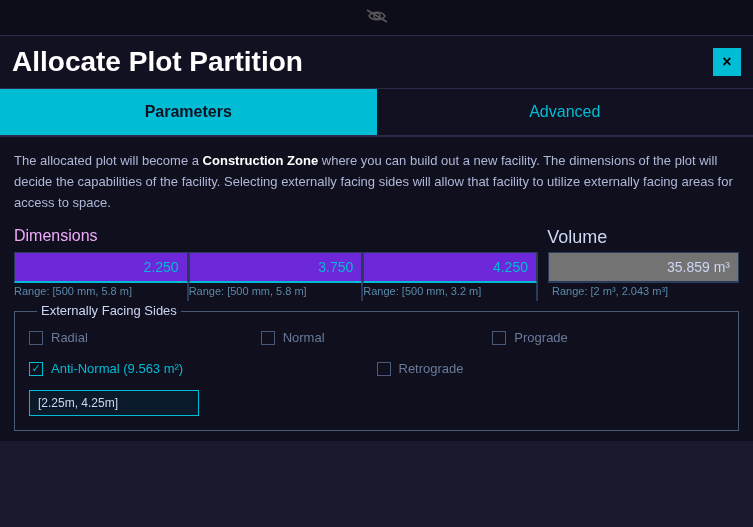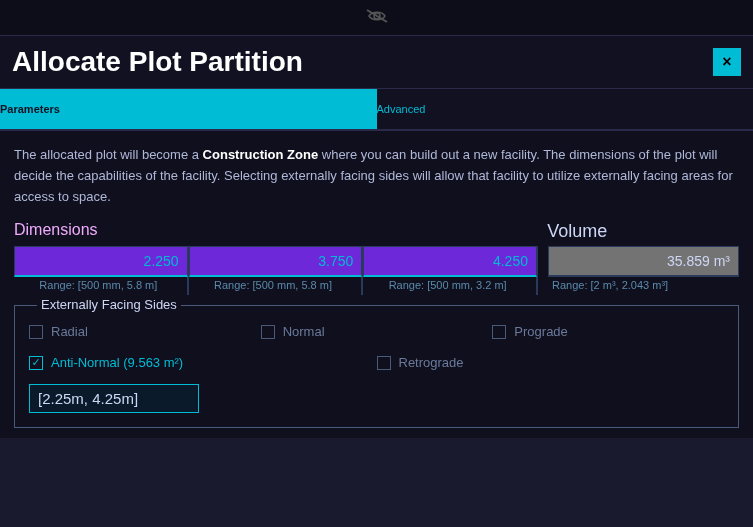--- a/index.html
+++ b/index.html
@@ -57,22 +57,22 @@
 
     .tabs {
       display: flex;
       background: #111122;
       border-bottom: 2px solid #2a2a4a;
     }
 
     .tab {
       flex: 1;
       padding: 14px 0;
-      text-align: left;
-      font-size: 11px;
+      text-align: center;
+      font-size: 16px;
       cursor: pointer;
       color: #cdd6f4;
     }
 
     .tab.active {
       background: #00bcd4;
       color: #111122;
       font-weight: 600;
     }
 
@@ -119,21 +119,20 @@
       padding: 6px 8px;
       width: 100%;
       outline: none;
     }
 
     .range-text {
       font-size: 11px;
       color: #5a8aaa;
       padding: 2px 4px 4px 0;
       border-right: 1px solid #2a3a5a;
-      text-align: center;
     }
 
     .range-text-last {
       font-size: 11px;
       color: #5a8aaa;
       padding: 2px 4px 4px 4px;
     }
 
     .fields-row {
       display: flex;
@@ -209,21 +208,21 @@
     .cb.checked::after {
       content: '✓';
       color: #00bcd4;
       font-size: 11px;
     }
 
     .checked-hint {
       background: #0a1a2a;
       border: 1px solid #00bcd4;
       color: #cdd6f4;
-      font-size: 15px;
+      font-size: 12px;
       padding: 5px 8px;
       margin-top: 8px;
       width: 170px;
     }
 
     .col-1 { flex: 1; }
     .col-2 { flex: 1; }
     .col-3 { flex: 1; }
 
     .header-dims {

